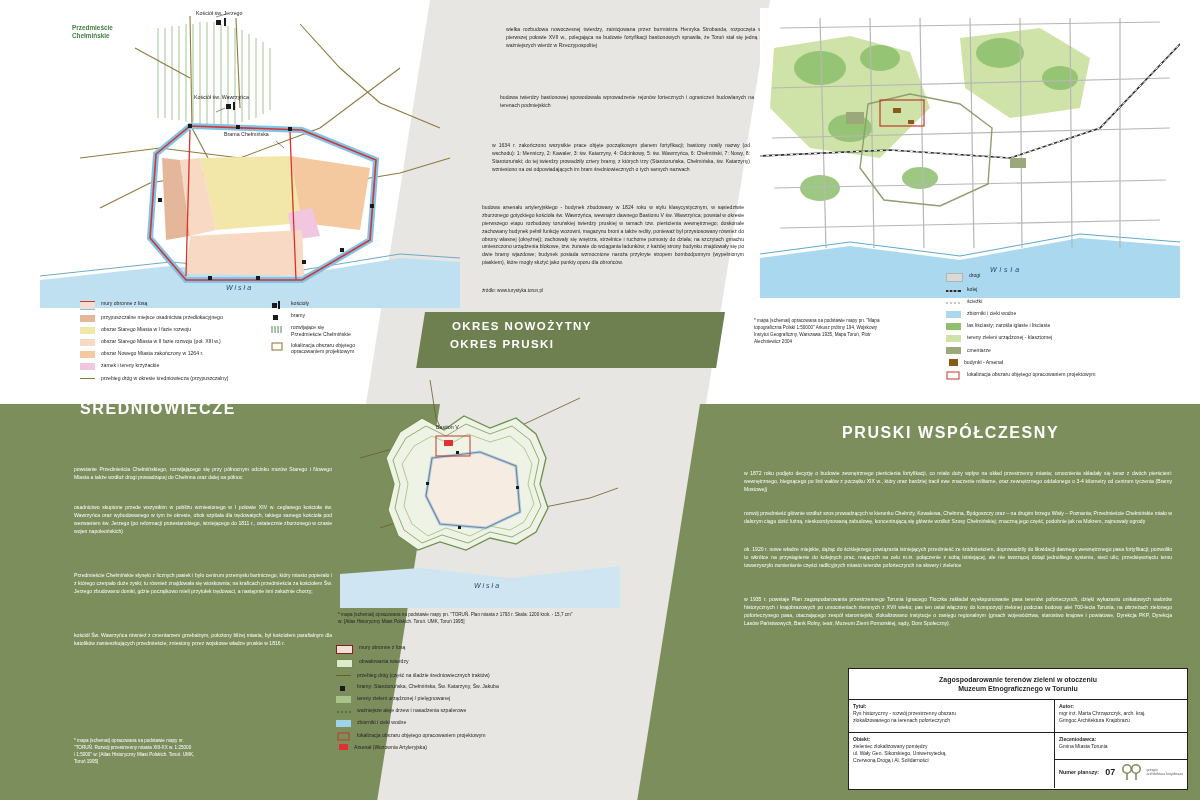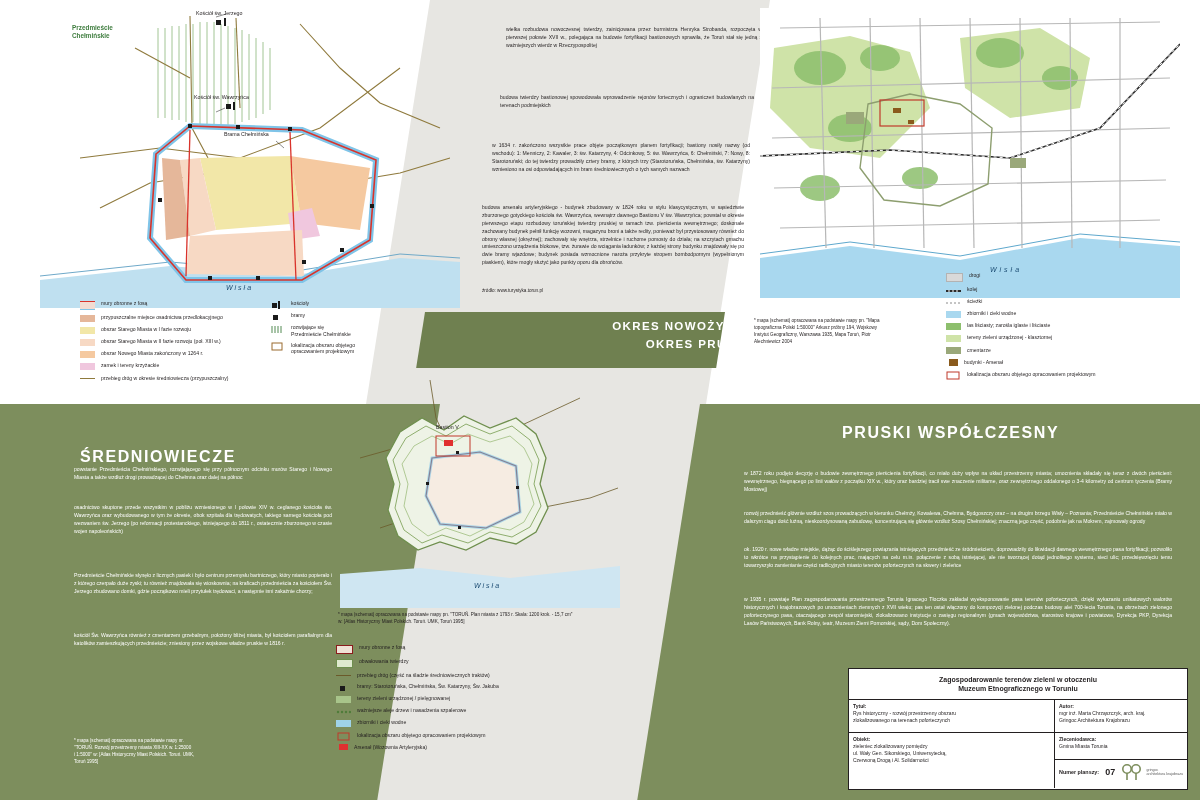--- a/index.html
+++ b/index.html
@@ -39,21 +39,21 @@
   .green-right{
     position:absolute;left:700px;top:404px;width:580px;height:400px;
     background:#7d8e5d;
     transform:skewX(-9deg);transform-origin:top left;
   }
 
   
   .txt{position:absolute;font-size:5.1px;line-height:1.55;text-align:justify;}
   .txt.white{color:#ffffff;}
   .hdr{position:absolute;color:#ffffff;font-size:16px;letter-spacing:1.6px;font-weight:bold;}
-  .hdr-mid{position:absolute;color:#ffffff;font-size:11.5px;letter-spacing:1.4px;font-weight:bold;text-align:right;width:300px;}
+  .hdr-mid{position:absolute;color:#ffffff;font-size:11.5px;letter-spacing:1.4px;font-weight:bold;text-align:left;width:300px;}
   .note{position:absolute;font-size:4.6px;line-height:1.5;color:#231f20;}
   .note.white{color:#ffffff;}
 
   
   .legend{position:absolute;}
   .legend .row{display:flex;align-items:flex-start;margin-bottom:4.6px;}
   .legend .sw{width:15px;height:7px;margin-right:6px;flex:0 0 auto;margin-top:0.5px;}
   .legend .lb{font-size:5.1px;line-height:1.25;color:#231f20;}
 
   
@@ -249,21 +249,21 @@
       <div class="sw">
           <svg width="15" height="9">
             <rect x="2" y="1" width="10" height="7" fill="none" stroke="#9a6b2f" stroke-width="1"></rect>
           </svg>
         </div>
       <div class="lb" style="white-space:pre-line;">lokalizacja obszaru objętego
 opracowaniem projektowym</div>
       </div>
   </div>
 
-  <div class="hdr" style="left:80px;top:448px;">ŚREDNIOWIECZE</div>
+  <div class="hdr" style="left:80px;top:400px;">ŚREDNIOWIECZE</div>
 
   <div class="txt white" style="left:74px;top:466px;width:258px;">powstanie Przedmieścia Chełmińskiego, rozwijającego się przy północnym odcinku murów Starego i Nowego Miasta a także wzdłuż drogi prowadzącej do Chełmna oraz dalej na północ</div>
   <div class="txt white" style="left:74px;top:504px;width:258px;">osadnictwo skupione przede wszystkim w pobliżu wzniesionego w I połowie XIV w. ceglanego kościoła św. Wawrzyńca oraz wybudowanego w tym że okresie, obok szpitala dla trędowatych, takiego samego kościoła pod wezwaniem św. Jerzego (po reformacji protestanckiego, istniejącego do 1811 r., ostatecznie zburzonego w czasie wojen napoleońskich)</div>
   <div class="txt white" style="left:74px;top:572px;width:258px;">Przedmieście Chełmińskie słynęło z licznych pasiek i było centrum przemysłu bartniczego, który miasto popierało i z którego czerpało duże zyski; tu również znajdowała się wioskownia; na kraficach przedmieścia za kościołem Św. Jerzego zbudowano domki, gdzie początkowo mieli przytułek trędowaci, a następnie inni zakaźnie chorzy;</div>
   <div class="txt white" style="left:74px;top:632px;width:258px;">kościół Św. Wawrzyńca również z cmentarzem grzebalnym, położony bliżej miasta, był kościołem parafialnym dla katolików zamieszkujących przedmieście; zniesiony przez wojskowe władze pruskie w 1816 r.</div>
   <div class="note white" style="left:74px;top:738px;width:250px;white-space:pre-line;">* mapa (schemat) opracowana na podstawie mapy nr.
 "TORUŃ. Rozwój przestrzenny miasta XIII-XX w. 1:25000
 i 1:5000" w: [Atlas Historyczny Miast Polskich. Toruń. UMK,
 Toruń 1995]</div>
 

